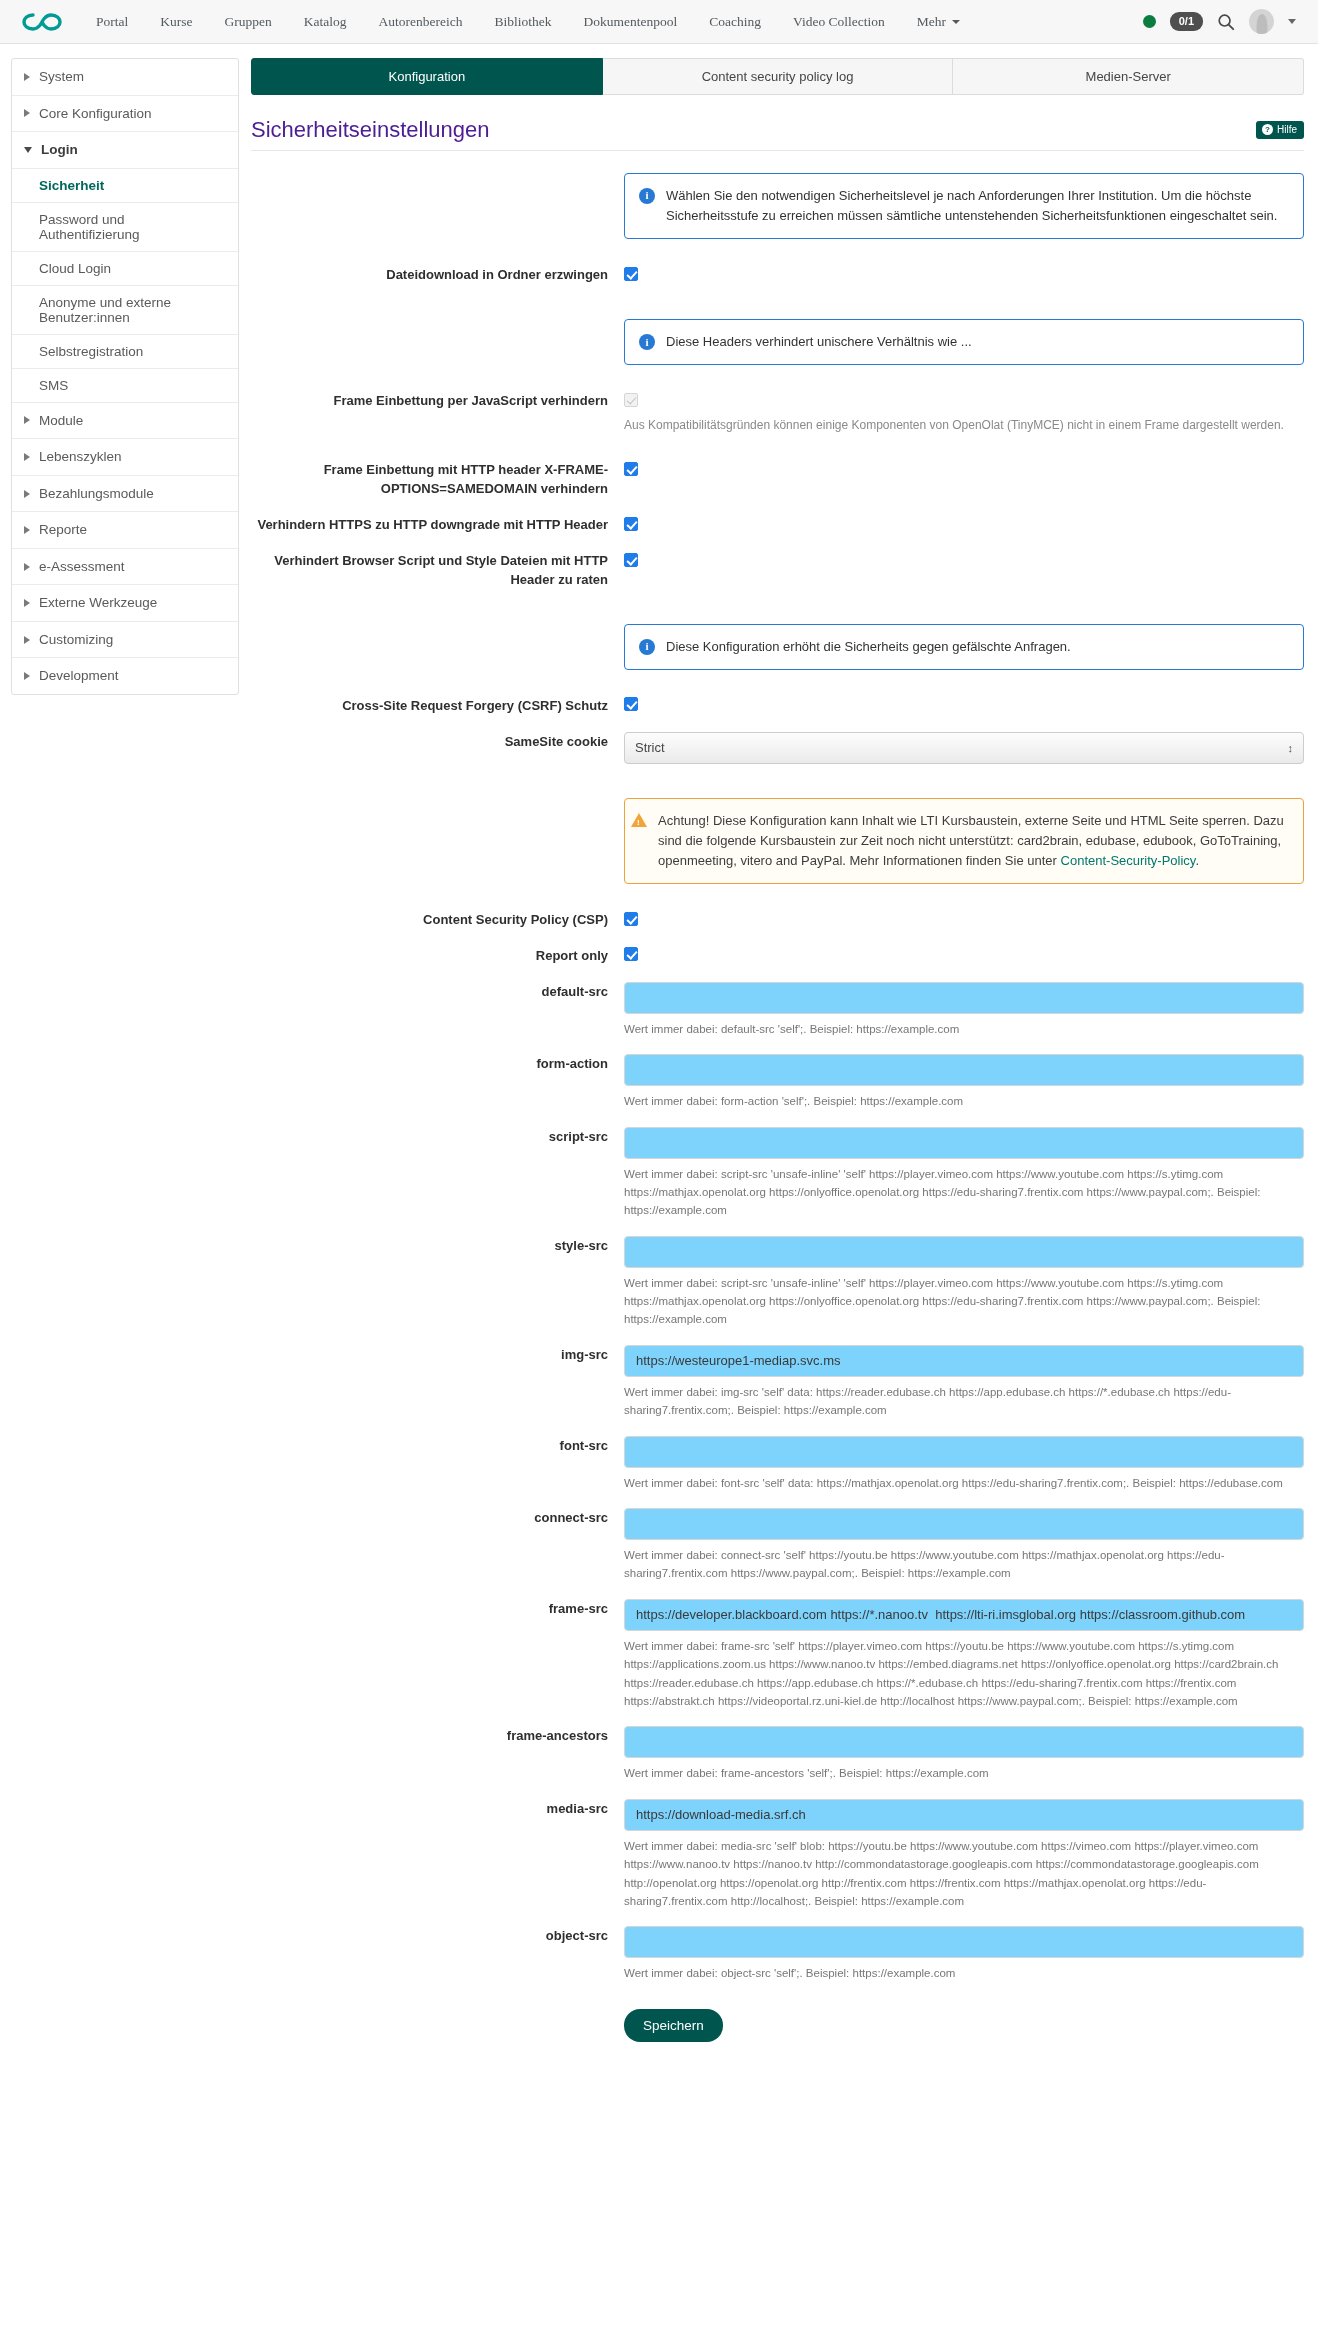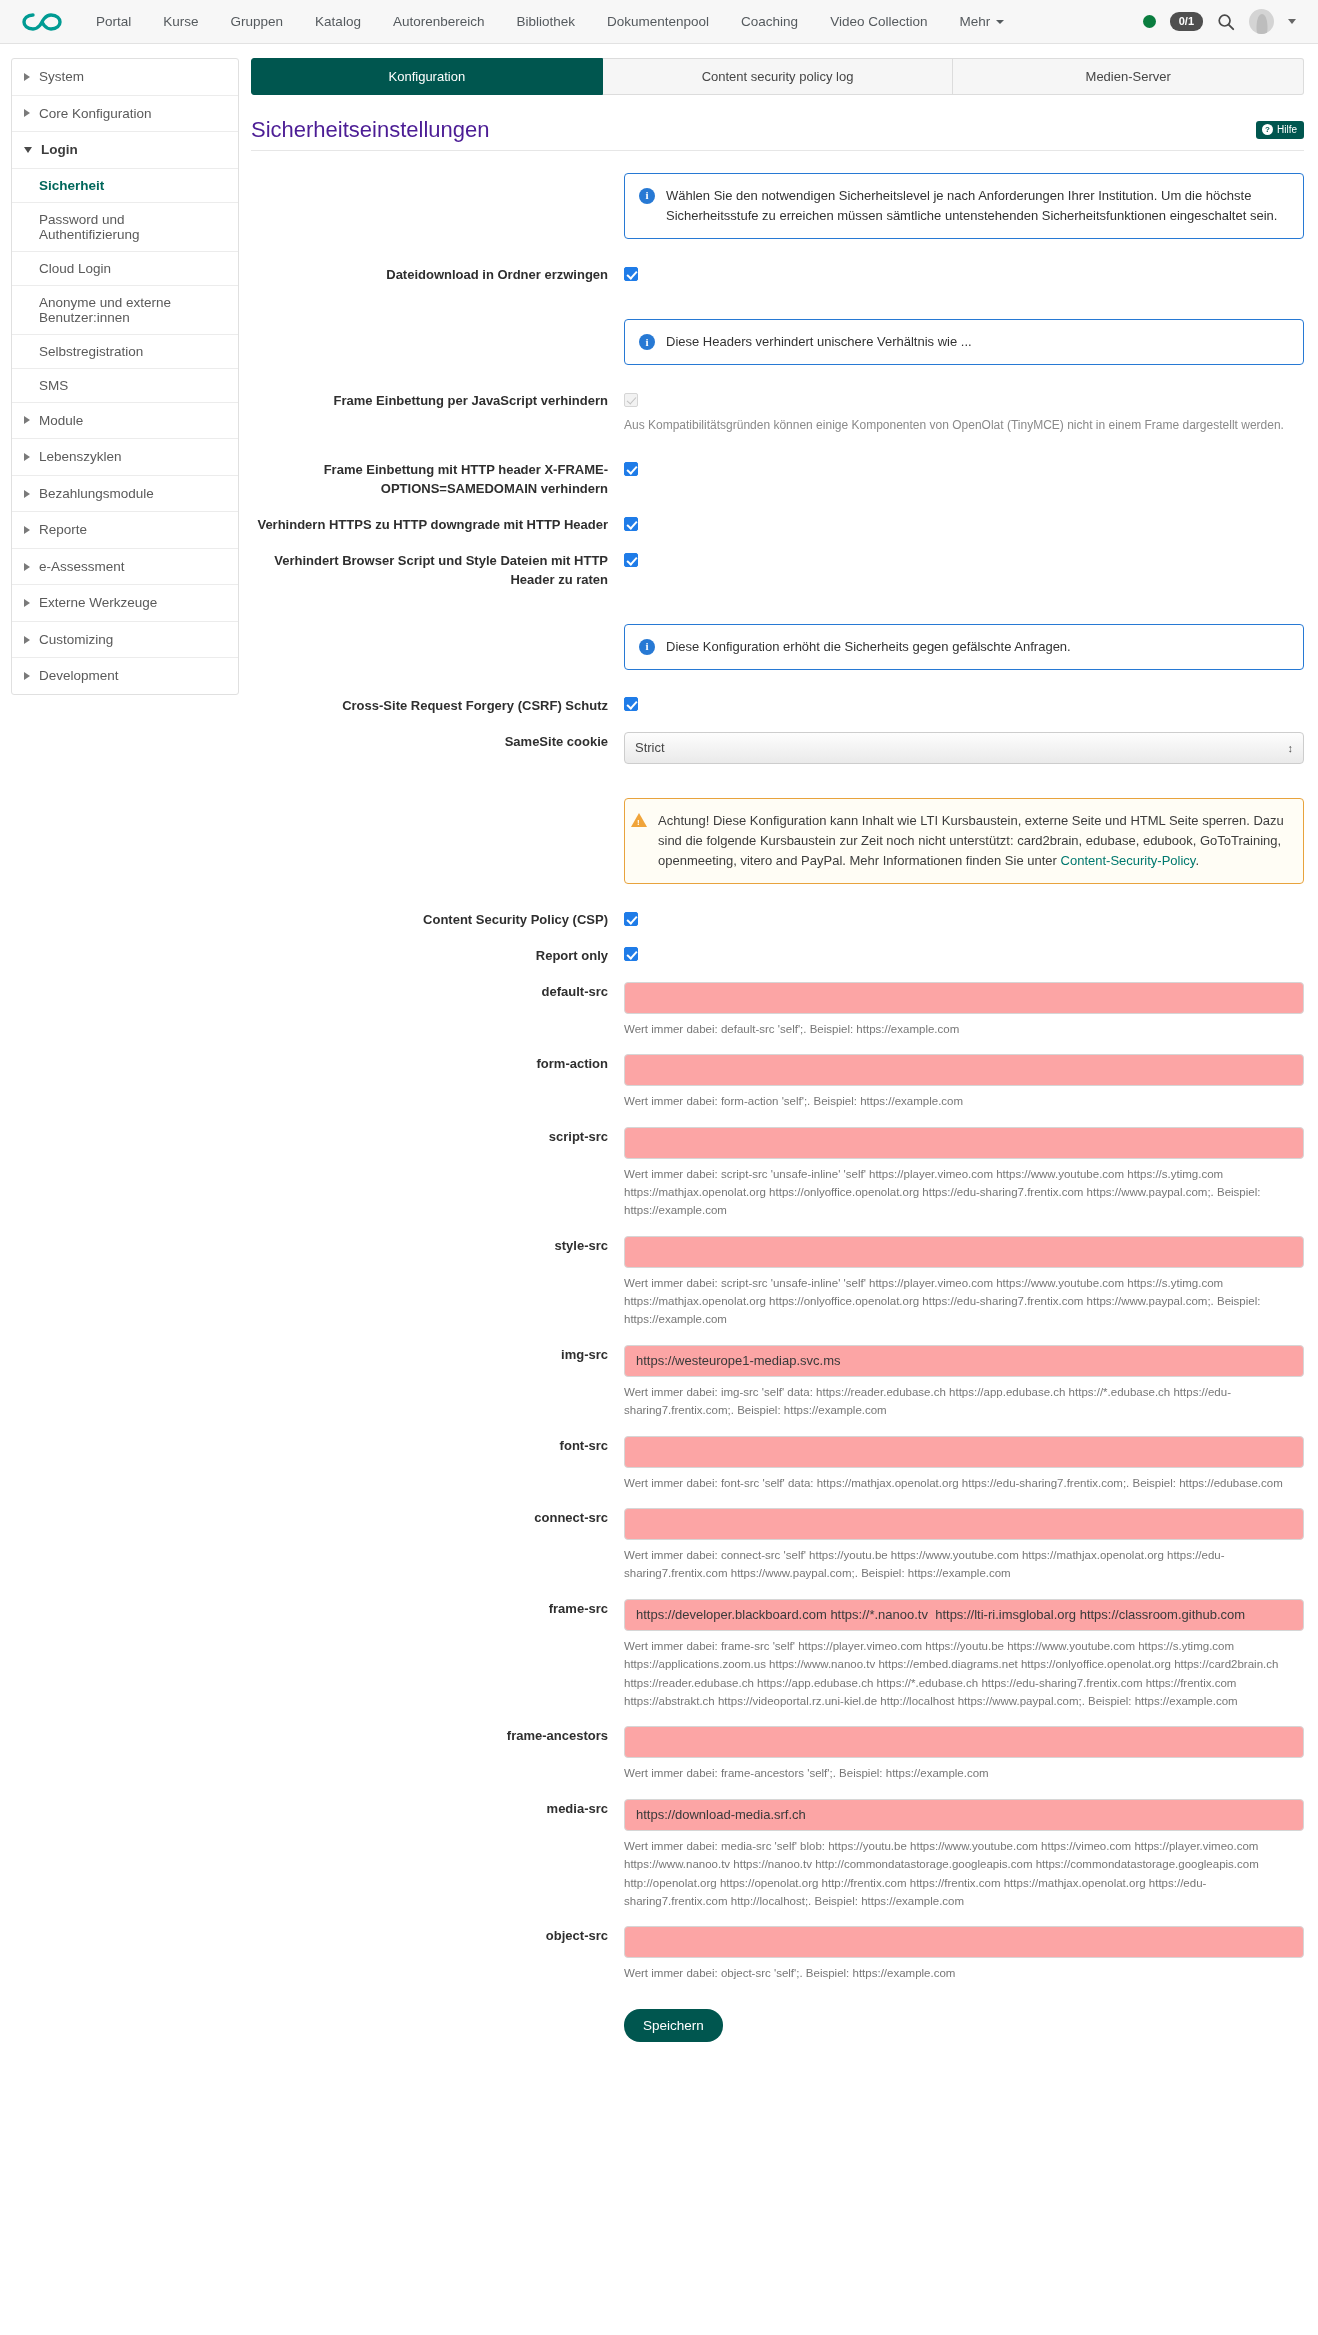--- a/index.html
+++ b/index.html
@@ -24,20 +24,21 @@
   }
   .brand-logo { width: 42px; height: 30px; display:flex; align-items:center; }
   .nav-links { display:flex; align-items:center; margin-left: 16px; }
   .nav-link {
     color: #555a5e;
     font-size: 13.5px;
     padding: 0 16px;
     line-height: 44px;
     white-space: nowrap;
     cursor: pointer;
+    font-family: Liberation Serif, serif;
   }
   .nav-link.has-caret::after {
     content:"";
     display:inline-block;
     margin-left:6px;
     border-left:4px solid transparent;
     border-right:4px solid transparent;
     border-top:4px solid #555a5e;
     vertical-align: middle;
   }
@@ -186,21 +187,21 @@
     border:solid #fff; border-width:0 2px 2px 0; transform:rotate(42deg);
   }
   input[type="checkbox"].cb.disabled { background:#f2f2f2; border-color:#d5d5d5; cursor:default; }
   input[type="checkbox"].cb.disabled::after{
     content:""; position:absolute; left:4px; top:1px; width:4px;height:8px;
     border:solid #c2c2c2; border-width:0 1.5px 1.5px 0; transform:rotate(42deg);
   }
 
   .txt {
     width:100%; height: 32px; border:1px solid #d6d6d6; border-radius:4px;
-    padding: 4px 11px; font-size:13px; color:#3a3a3a; background:#fca5a5;
+    padding: 4px 11px; font-size:13px; color:#3a3a3a; background:#7dd3fc;
     font-family:"Liberation Sans", sans-serif;
   }
 
   select.sel {
     width:100%; height: 32px; border:1px solid #cdcdcd; border-radius:4px;
     padding: 4px 10px; font-size:13px; color:#464646;
     background:linear-gradient(#fdfdfd,#eaeaea);
     font-family:"Liberation Sans", sans-serif;
     -webkit-appearance:none; appearance:none;
   }

